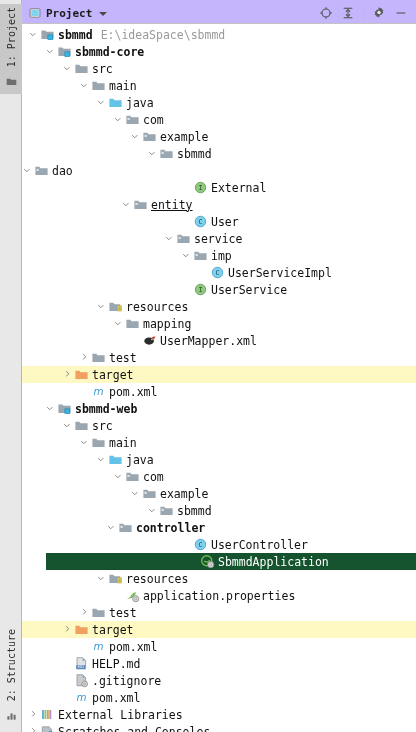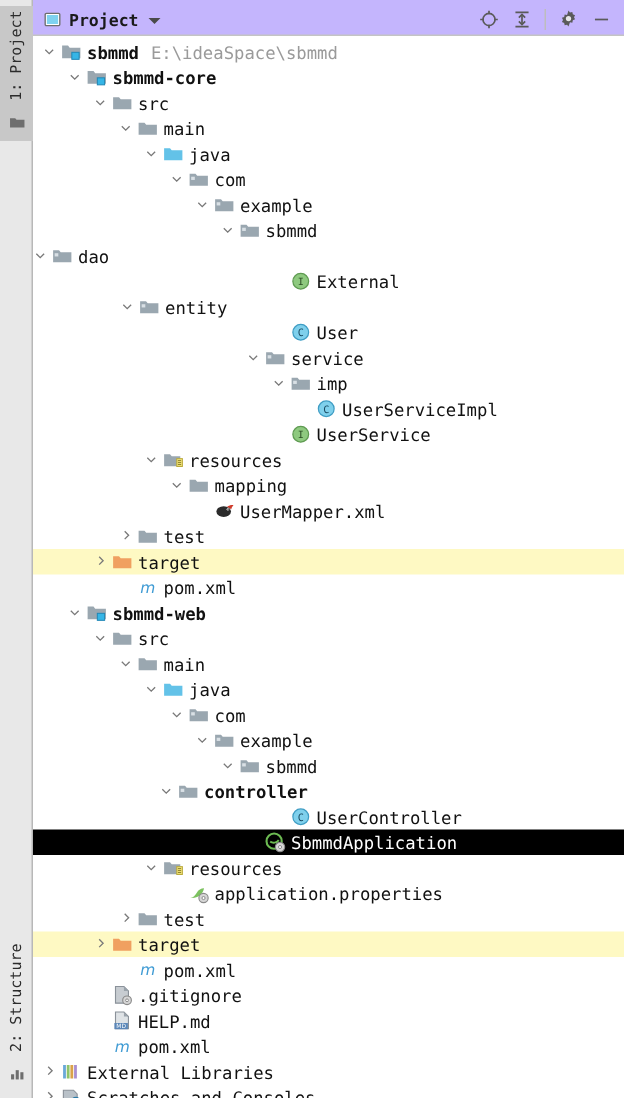--- a/index.html
+++ b/index.html
@@ -82,21 +82,21 @@
   .row {
     height: 17px;
     display: flex;
     align-items: center;
     white-space: nowrap;
     font-size: 11.5px;
     color: #111;
     cursor: default;
     padding-right: 4px;
   }
-  .row.sel { background: #000000; color: #ffffff; }
+  .row.sel { background: #14532d; color: #ffffff; margin-left: 24px; }
   .row.excluded { background: #fef9c3; }
   .arrow {
     width: 11px; height: 17px; flex: none;
     display: flex; align-items: center; justify-content: center;
   }
   .arrow svg { display: block; }
   .icon { width: 16px; height: 16px; flex: none; margin-right: 3px; display: flex; align-items: center; justify-content: center; }
   .icon svg { display: block; }
   .label { font-family: "DejaVu Sans Mono","Liberation Mono", monospace; }
   .label.bold { font-weight: 700; }
@@ -304,21 +304,21 @@
         <div class="row" style="padding-left: 159px;">
           <span class="arrow"></span>
           <span class="icon">
             <svg width="15" height="15" viewBox="0 0 16 16">
               <circle cx="8" cy="8" r="5.6" fill="#8ec97f" stroke="#5f9b52" stroke-width="0.9"></circle>
               <text x="8" y="11" font-size="7.2" font-family="DejaVu Sans Mono, monospace" text-anchor="middle" fill="#2c4f25">I</text>
             </svg>
           </span>
           <span class="label">External</span>
         </div>
-        <div class="row" style="padding-left: 58px;">
+        <div class="row" style="padding-left: 99px; text-decoration: underline;">
           <span class="arrow">
             <svg width="11" height="11" viewBox="0 0 16 16">
               <polyline points="3.2,6 7,9.8 10.8,6" fill="none" stroke="#7a7a7a" stroke-width="1.3"></polyline>
             </svg>
           </span>
           <span class="icon">
             <svg width="15" height="15" viewBox="0 0 16 16">
               <path d="M1.5 4h4.2l1.2 1.5H14.5v7.2h-13z" fill="#9aa7b0"></path>
               <rect x="2.6" y="6.2" width="2.6" height="2.3" fill="#d9e0e5"></rect>
             </svg>
@@ -651,44 +651,44 @@
             <svg width="15" height="15" viewBox="0 0 16 16">
               <text x="8" y="12" font-size="11" font-style="italic" font-family="DejaVu Sans, sans-serif" text-anchor="middle" fill="#3f9bd4">m</text>
             </svg>
           </span>
           <span class="label">pom.xml</span>
         </div>
         <div class="row" style="padding-left: 40px;">
           <span class="arrow"></span>
           <span class="icon">
             <svg width="15" height="15" viewBox="0 0 16 16">
+              <path d="M3.2 1.8h6l3.2 3.2v8.6H3.2z" fill="#dfe3e6" stroke="#8a9199" stroke-width="0.8"></path>
+              <path d="M9.2 1.8v3.2h3.2z" fill="#9aa3ab"></path>
+              <rect x="2.4" y="9.6" width="9.6" height="4.4" fill="#5b87b8"></rect>
+              <text x="7.2" y="13.2" font-size="4.2" font-family="DejaVu Sans, sans-serif" text-anchor="middle" fill="#ffffff">MD</text>
+            </svg>
+          </span>
+          <span class="label">HELP.md</span>
+        </div>
+        <div class="row" style="padding-left: 40px;">
+          <span class="arrow"></span>
+          <span class="icon">
+            <svg width="15" height="15" viewBox="0 0 16 16">
               <path d="M3.2 1.8h6l3.2 3.2v8.6H3.2z" fill="#c7ccd1" stroke="#8a9199" stroke-width="0.8"></path>
               <path d="M9.2 1.8v3.2h3.2z" fill="#9aa3ab"></path>
               <circle cx="11.4" cy="11.6" r="3.1" fill="#d6d6d6" stroke="#8a8a8a" stroke-width="0.8"></circle>
               <circle cx="11.4" cy="11.6" r="1" fill="#ffffff" stroke="#8a8a8a" stroke-width="0.7"></circle>
             </svg>
           </span>
           <span class="label">.gitignore</span>
         </div>
         <div class="row" style="padding-left: 40px;">
           <span class="arrow"></span>
           <span class="icon">
             <svg width="15" height="15" viewBox="0 0 16 16">
-              <path d="M3.2 1.8h6l3.2 3.2v8.6H3.2z" fill="#dfe3e6" stroke="#8a9199" stroke-width="0.8"></path>
-              <path d="M9.2 1.8v3.2h3.2z" fill="#9aa3ab"></path>
-              <rect x="2.4" y="9.6" width="9.6" height="4.4" fill="#5b87b8"></rect>
-              <text x="7.2" y="13.2" font-size="4.2" font-family="DejaVu Sans, sans-serif" text-anchor="middle" fill="#ffffff">MD</text>
-            </svg>
-          </span>
-          <span class="label">HELP.md</span>
-        </div>
-        <div class="row" style="padding-left: 40px;">
-          <span class="arrow"></span>
-          <span class="icon">
-            <svg width="15" height="15" viewBox="0 0 16 16">
               <text x="8" y="12" font-size="11" font-style="italic" font-family="DejaVu Sans, sans-serif" text-anchor="middle" fill="#3f9bd4">m</text>
             </svg>
           </span>
           <span class="label">pom.xml</span>
         </div>
         <div class="row" style="padding-left: 6px;">
           <span class="arrow">
             <svg width="11" height="11" viewBox="0 0 16 16">
               <polyline points="6,3.2 9.8,7 6,10.8" fill="none" stroke="#7a7a7a" stroke-width="1.3"></polyline>
             </svg>

